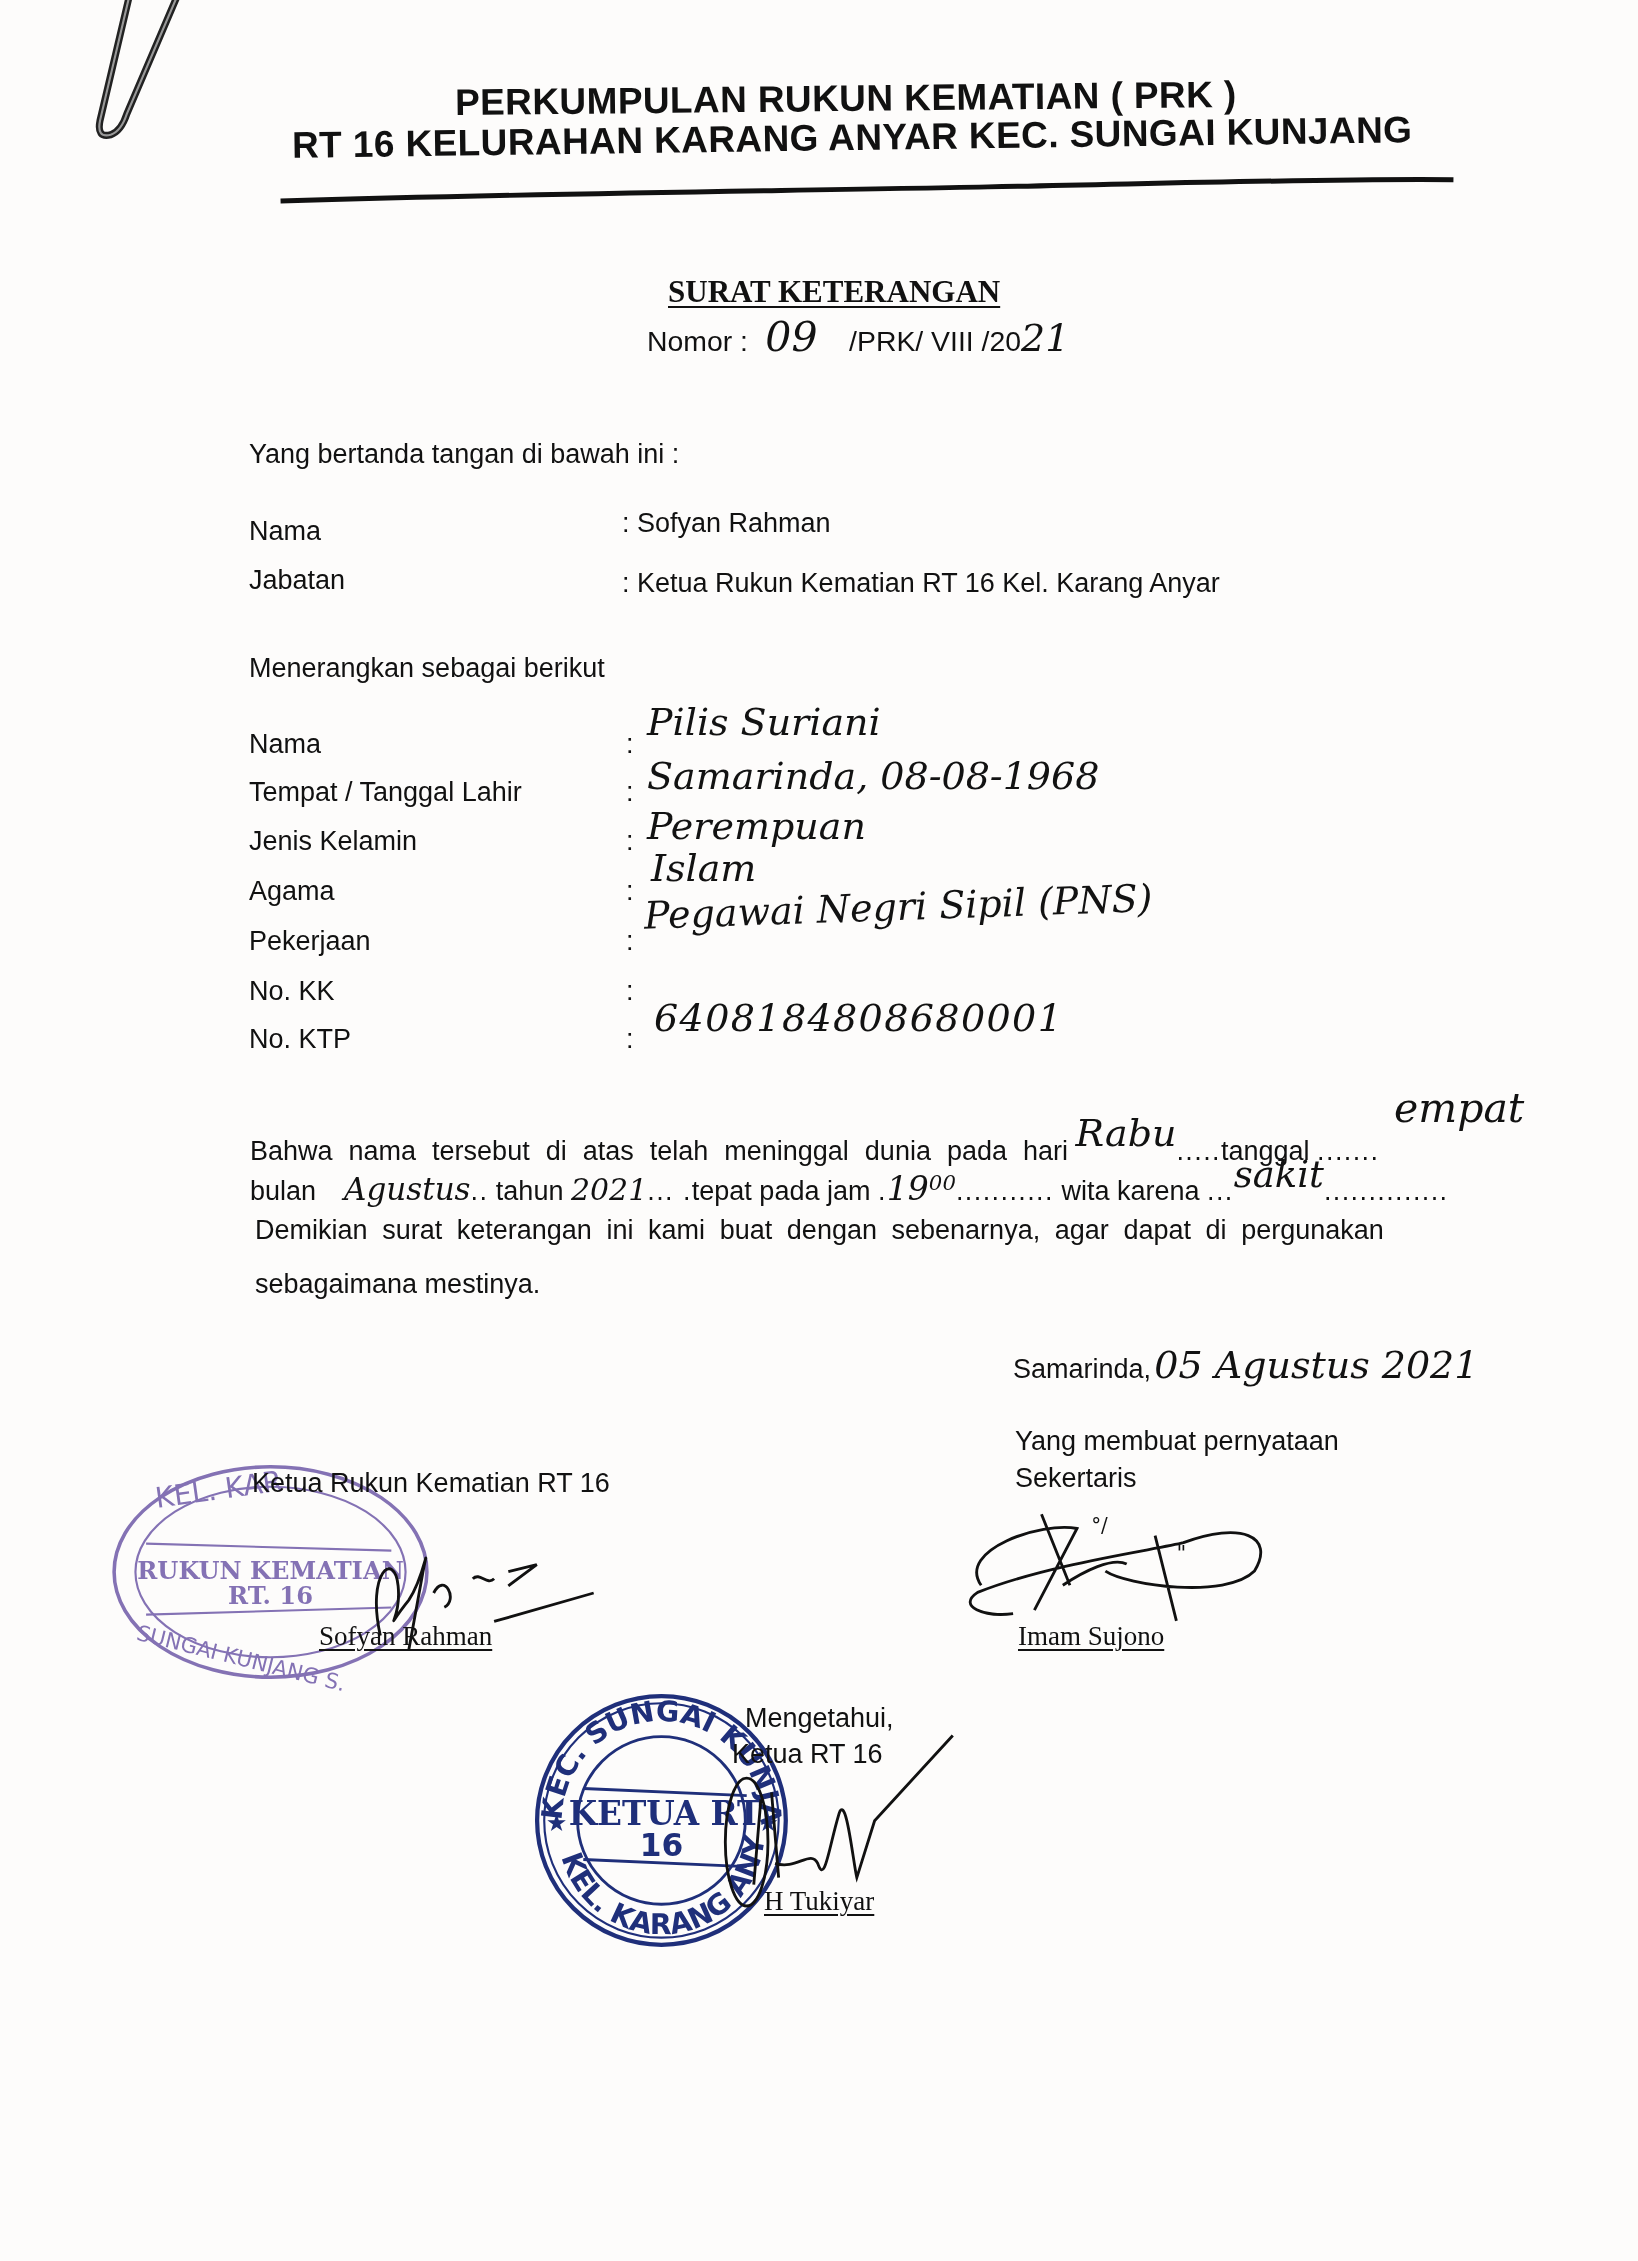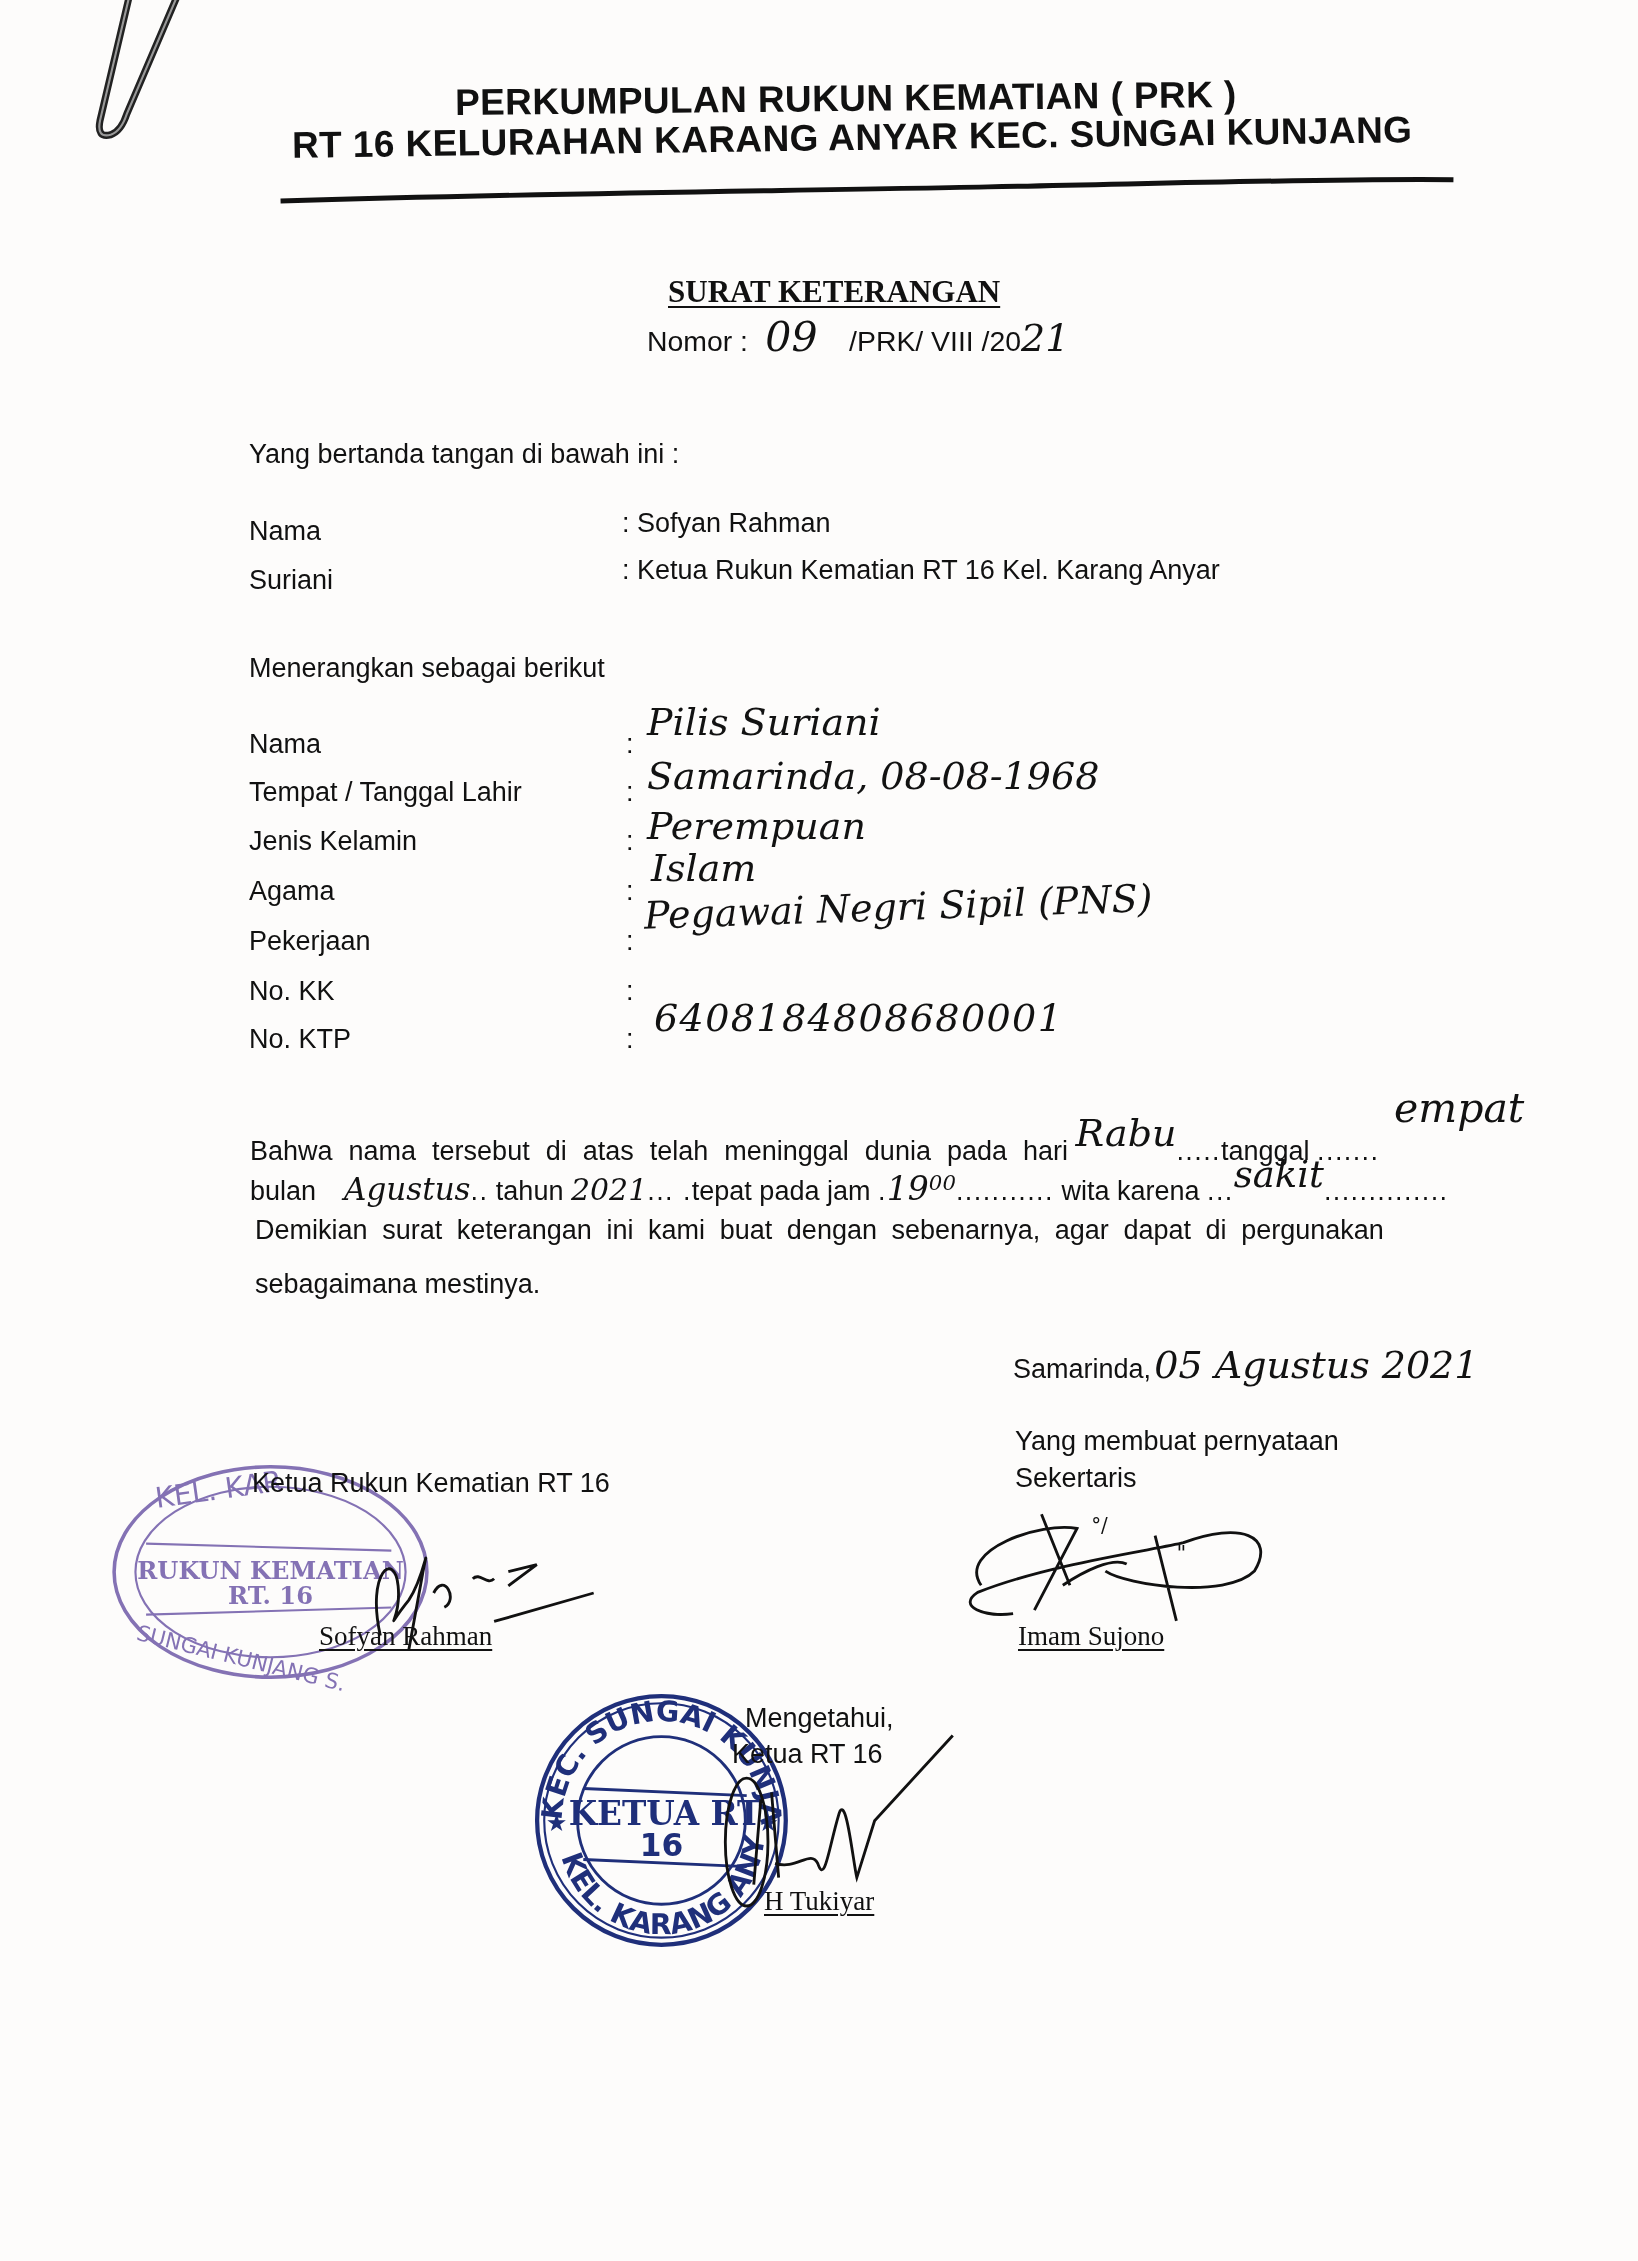--- a/index.html
+++ b/index.html
@@ -39,22 +39,22 @@
 <div class="abs" style="left:647px;top:313px;">
   <span class="print" style="font-size:28.4px;">Nomor :</span>
   <span class="hand" style="font-size:41px;margin:0 28.4px 0 14.2px;">09</span>
   <span class="print" style="font-size:28.4px;">/PRK/ VIII /20</span><span class="hand" style="font-size:38px;">21</span>
 </div>
 
 <div class="abs print body-text" style="left:249px;top:439px;">Yang bertanda tangan di bawah ini :</div>
 
 <div class="abs print label" style="left:249px;top:516px;">Nama</div>
 <div class="abs print label" style="left:622px;top:508px;">: Sofyan Rahman</div>
-<div class="abs print label" style="left:249px;top:565px;">Suriani</div>
-<div class="abs print label" style="left:622px;top:555px;">: Ketua Rukun Kematian RT 16 Kel. Karang Anyar</div>
+<div class="abs print label" style="left:249px;top:565px;">Jabatan</div>
+<div class="abs print label" style="left:622px;top:568px;">: Ketua Rukun Kematian RT 16 Kel. Karang Anyar</div>
 
 <div class="abs print body-text" style="left:249px;top:653px;">Menerangkan sebagai berikut</div>
 
 <div class="abs print label" style="left:249px;top:729px;">Nama</div>
 <div class="abs print colon" style="left:626px;top:729px;">:</div>
 <div class="abs hand hval" style="left:647px;top:700px;">Pilis Suriani</div>
 
 <div class="abs print label" style="left:249px;top:777px;">Tempat / Tanggal Lahir</div>
 <div class="abs print colon" style="left:626px;top:777px;">:</div>
 <div class="abs hand hval" style="left:647px;top:754px;">Samarinda, 08-08-1968</div>

